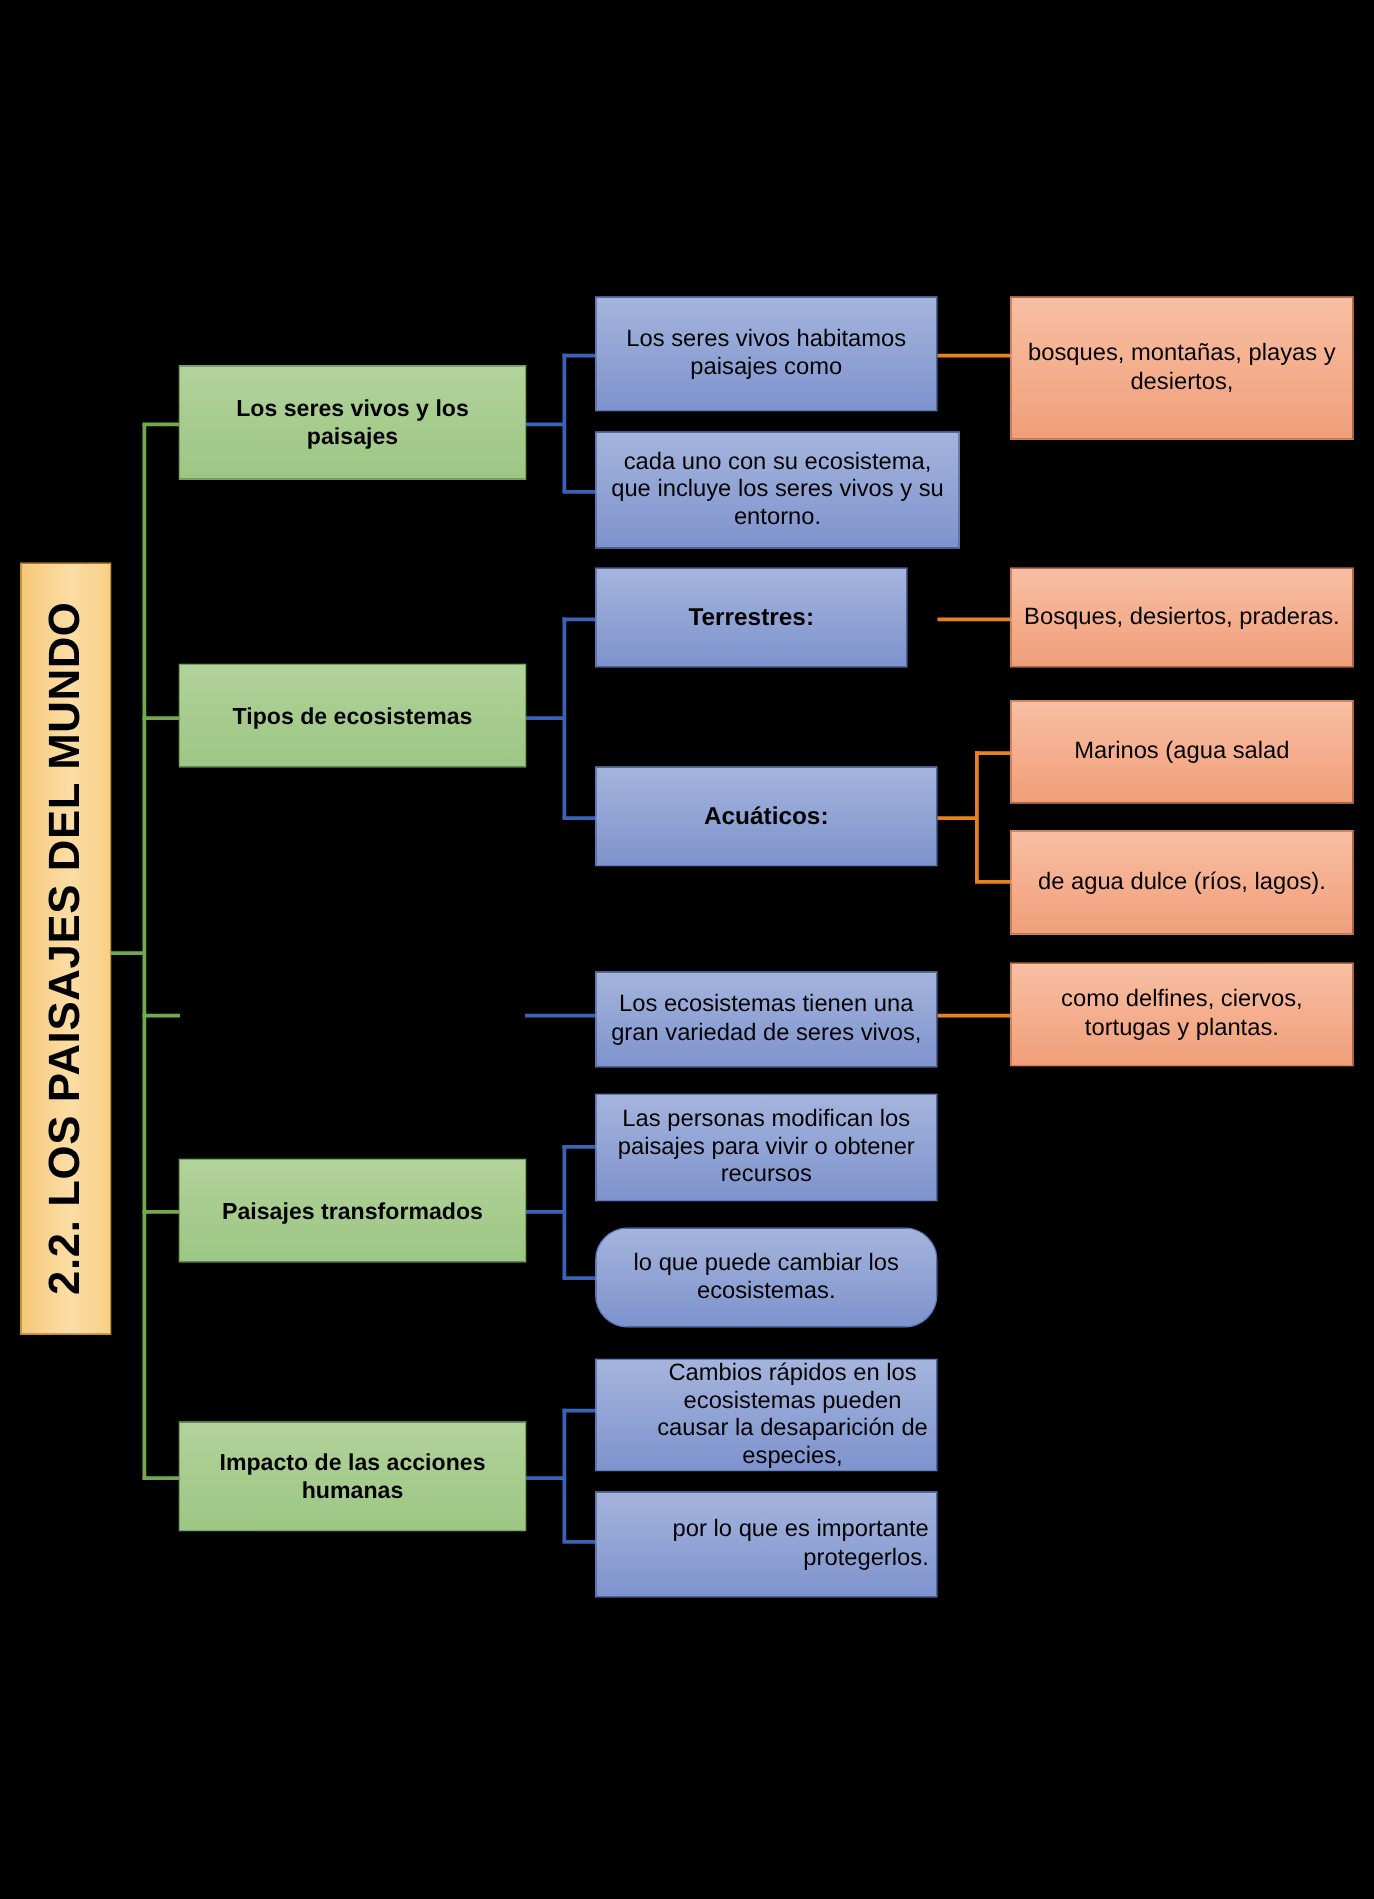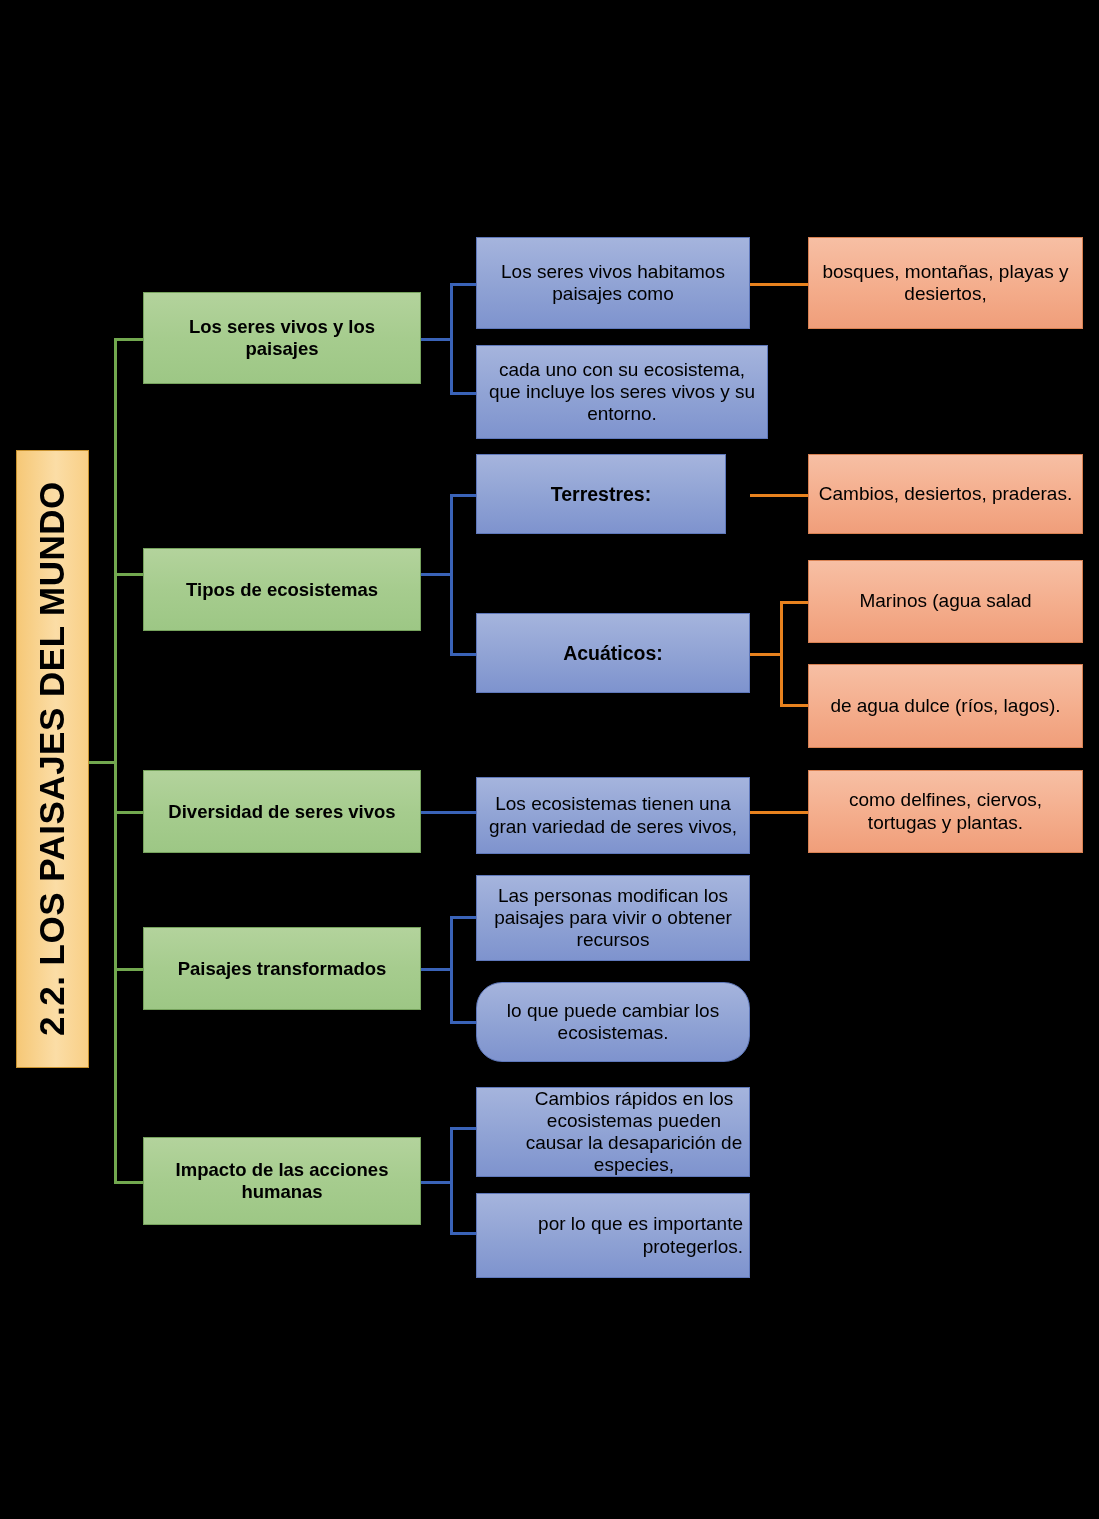--- a/index.html
+++ b/index.html
@@ -117,23 +117,22 @@
 
   <div class="conn conn-h blue-line" style="left:420px; top:1181px; width:32px;"></div>
   <div class="conn conn-v blue-line" style="left:450px; top:1127px; height:106px;"></div>
   <div class="conn conn-h blue-line" style="left:450px; top:1127px; width:28px;"></div>
   <div class="conn conn-h blue-line" style="left:450px; top:1232px; width:28px;"></div>
 
   <div class="node root-node" style="left:16px; top:450px; width:73px; height:618px;">2.2. LOS PAISAJES DEL MUNDO</div>
 
   <div class="node lvl1" style="left:143px; top:292px; width:278px; height:92px;">Los seres vivos y los paisajes</div>
 
-  <div class="node lvl1" style="left:143px; top:548px; width:278px; height:83px;">Tipos de ecosistemas</div>
+  <div class="node lvl1" style="left:143px; top:531px; width:278px; height:83px;">Tipos de ecosistemas</div>
 
-  <div class="node lvl1" style="left:143px; top:770px; width:278px; height:83px;">Diversidad de seres vivos</div>
 
   <div class="node lvl1" style="left:143px; top:927px; width:278px; height:83px;">Paisajes transformados</div>
 
   <div class="node lvl1" style="left:143px; top:1137px; width:278px; height:88px;">Impacto de las acciones humanas</div>
 
   <div class="node lvl2" style="left:476px; top:237px; width:274px; height:92px;">Los seres vivos habitamos paisajes como</div>
 
   <div class="node lvl2" style="left:476px; top:345px; width:292px; height:94px;">cada uno con su ecosistema, que incluye los seres vivos y su entorno.</div>
 
   <div class="node lvl2 bold" style="left:476px; top:454px; width:250px; height:80px;">Terrestres:</div>
@@ -143,23 +142,23 @@
   <div class="node lvl2" style="left:476px; top:875px; width:274px; height:86px;">Las personas modifican los paisajes para vivir o obtener recursos</div>
 
   <div class="node lvl2" style="left:476px; top:777px; width:274px; height:77px;">Los ecosistemas tienen una gran variedad de seres vivos,</div>
 
   <div class="node lvl2" style="left:476px; top:982px; width:274px; height:80px;border-radius:26px;">lo que puede cambiar los ecosistemas.</div>
 
   <div class="node lvl2" style="left:476px; top:1087px; width:274px; height:90px;padding-left:48px;">Cambios rápidos en los ecosistemas pueden causar la desaparición de especies,</div>
 
   <div class="node lvl2" style="left:476px; top:1193px; width:274px; height:85px;text-align:right;">por lo que es importante protegerlos.</div>
 
-  <div class="node lvl3" style="left:808px; top:237px; width:275px; height:92px;">bosques, montañas, playas y desiertos,</div>
+  <div class="node lvl3" style="left:808px; top:237px; width:275px; height:115px;">bosques, montañas, playas y desiertos,</div>
 
-  <div class="node lvl3" style="left:808px; top:454px; width:275px; height:80px;">Cambios, desiertos, praderas.</div>
+  <div class="node lvl3" style="left:808px; top:454px; width:275px; height:80px;">Bosques, desiertos, praderas.</div>
 
   <div class="node lvl3" style="left:808px; top:560px; width:275px; height:83px;">Marinos (agua salad</div>
 
   <div class="node lvl3" style="left:808px; top:664px; width:275px; height:84px;">de agua dulce (ríos, lagos).</div>
 
   <div class="node lvl3" style="left:808px; top:770px; width:275px; height:83px;">como delfines, ciervos, tortugas y plantas.</div>
 
 </div>
 
 </body></html>

